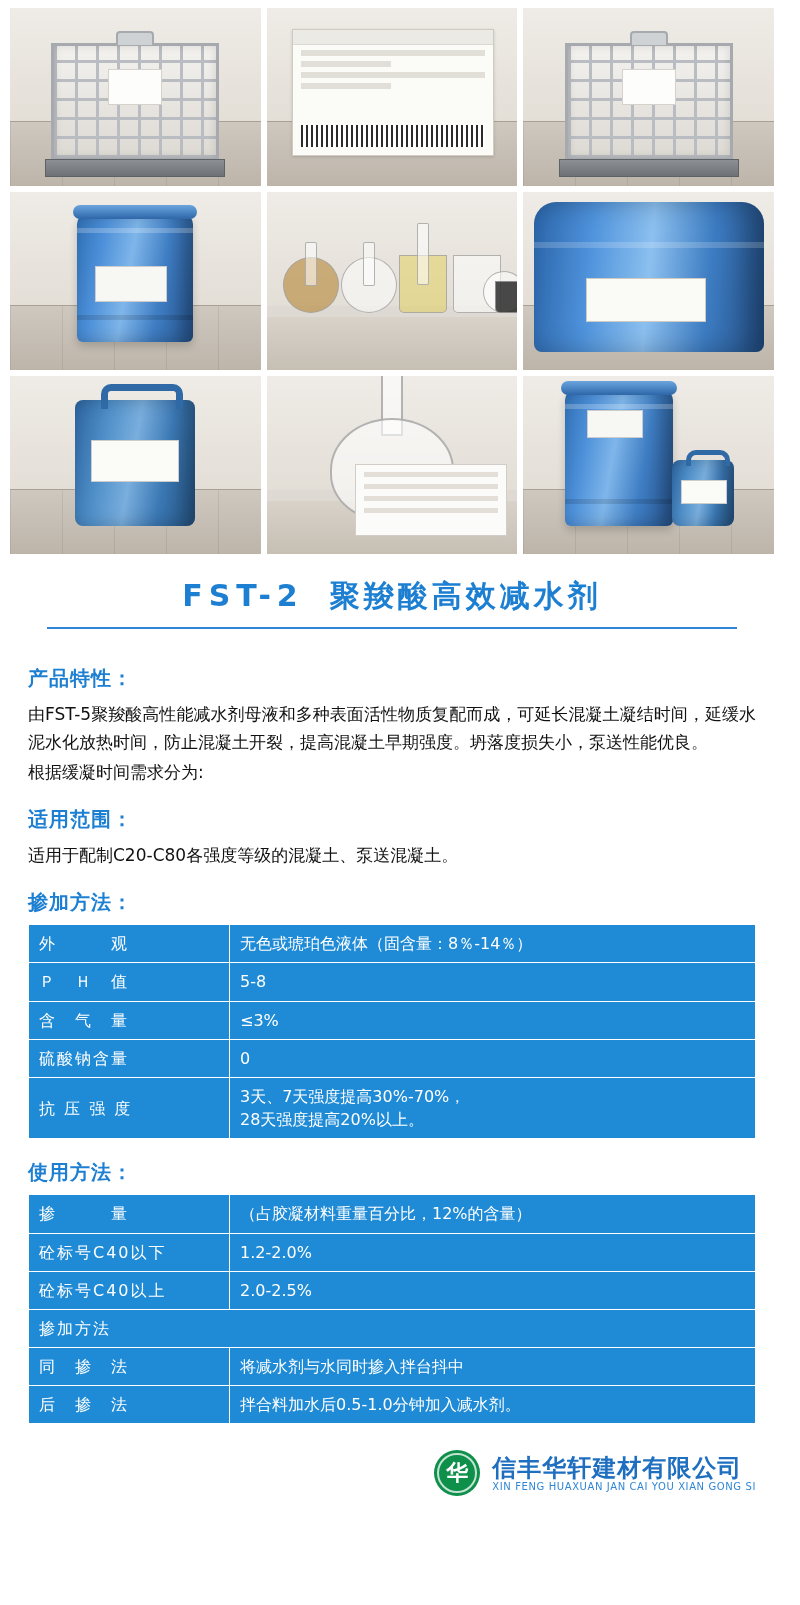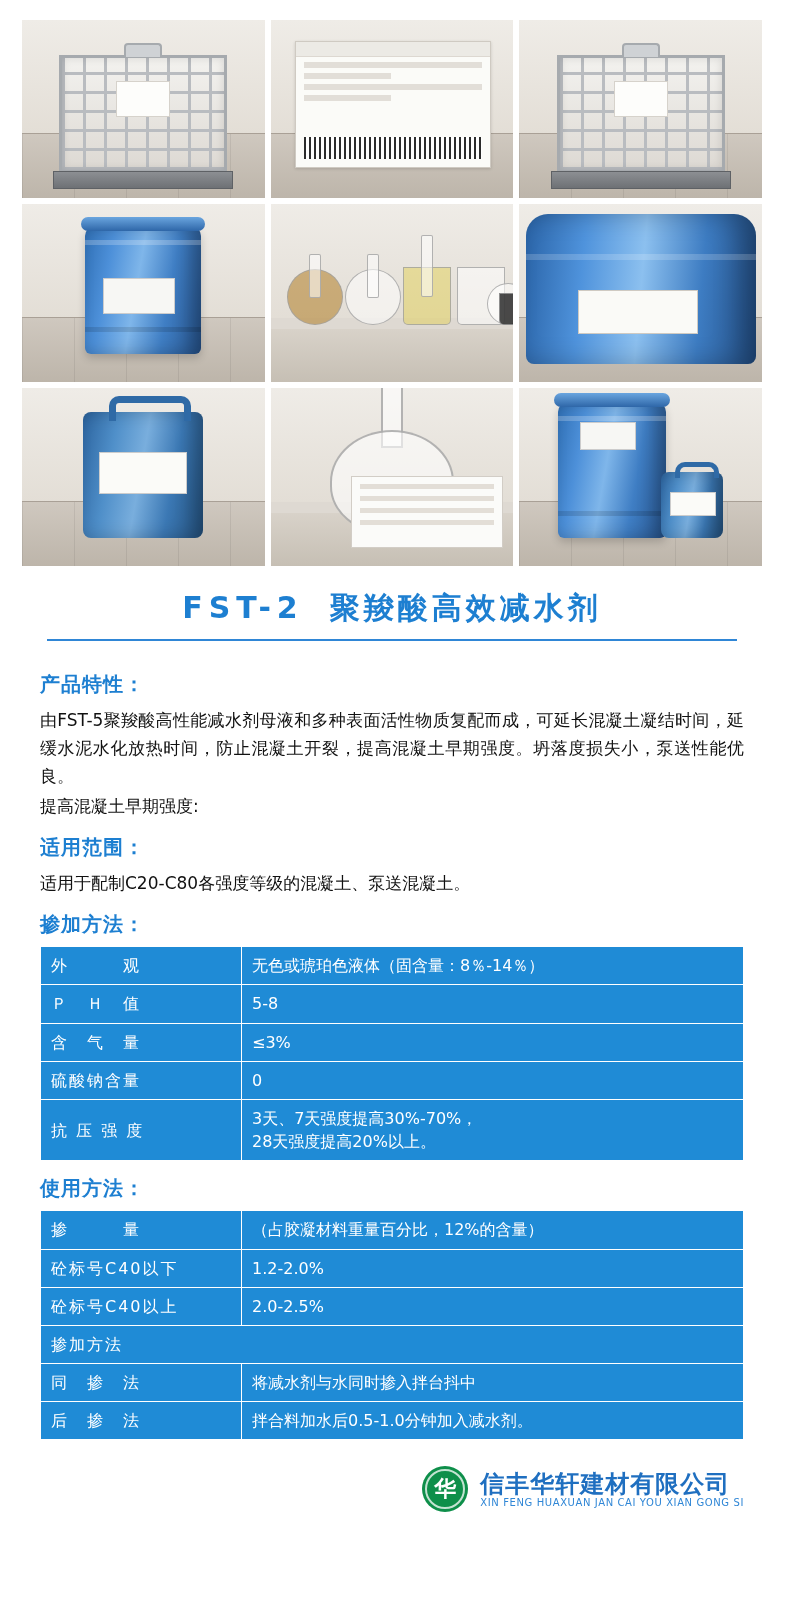--- a/index.html
+++ b/index.html
@@ -2,21 +2,21 @@
 <html><head>
 <meta charset="utf-8">
 <style>
   html,body{margin:0;padding:0;}
   body{
     width:800px;
     background:#ffffff;
     font-family:"DejaVu Sans","Liberation Sans",sans-serif;
     color:#1a1a1a;
   }
-  .page{width:784px;min-height:1605px;position:relative;padding:12px;box-sizing:border-box;}
+  .page{width:784px;min-height:1605px;position:relative;padding:0;box-sizing:border-box;}
 
   
   .gallery{
     display:grid;
     grid-template-columns:repeat(3,1fr);
     gap:6px;
     padding:8px 10px 0 10px;
     box-sizing:border-box;
   }
   .photo{
@@ -193,21 +193,21 @@
     font-family:"DejaVu Sans","Liberation Sans",sans-serif;
   }
   .title .code{letter-spacing:6px;margin-right:26px;}
   .title-rule{
     width:690px;height:2px;background:#2f86d6;margin:10px auto 0 auto;
   }
 
   .content{padding:16px 28px 0 28px;}
 
   h2.sec{
-    color:#1d7fd1;font-size:20px;font-weight:bold;margin:14px 0 8px 0;
+    color:#1d7fd1;font-size:20px;font-weight:bold;margin:20px 0 8px 0;
     letter-spacing:1px;
   }
   p.body{
     font-size:17px;line-height:1.65;margin:0 0 2px 0;color:#111;
     text-align:justify;
   }
 
   table.spec{
     width:100%;border-collapse:collapse;margin-top:6px;
     background:#1f8bd6;color:#ffffff;
@@ -373,21 +373,21 @@
     <div class="title">
       <span class="code">FST-2</span><span>聚羧酸高效减水剂</span>
     </div>
     <div class="title-rule"></div>
   </div>
 
   <div class="content">
 
     <h2 class="sec">产品特性：</h2>
     <p class="body">由FST-5聚羧酸高性能减水剂母液和多种表面活性物质复配而成，可延长混凝土凝结时间，延缓水泥水化放热时间，防止混凝土开裂，提高混凝土早期强度。坍落度损失小，泵送性能优良。</p>
-    <p class="body">提高混凝土早期强度:</p>
+    <p class="body">根据缓凝时间需求分为:</p>
 
     <h2 class="sec">适用范围：</h2>
     <p class="body">适用于配制C20-C80各强度等级的混凝土、泵送混凝土。</p>
 
     <h2 class="sec">掺加方法：</h2>
     <table class="spec">
       <tbody>
         <tr>
           <td class="k">外　　　观</td>
           <td>无色或琥珀色液体（固含量：8％-14％）</td>

